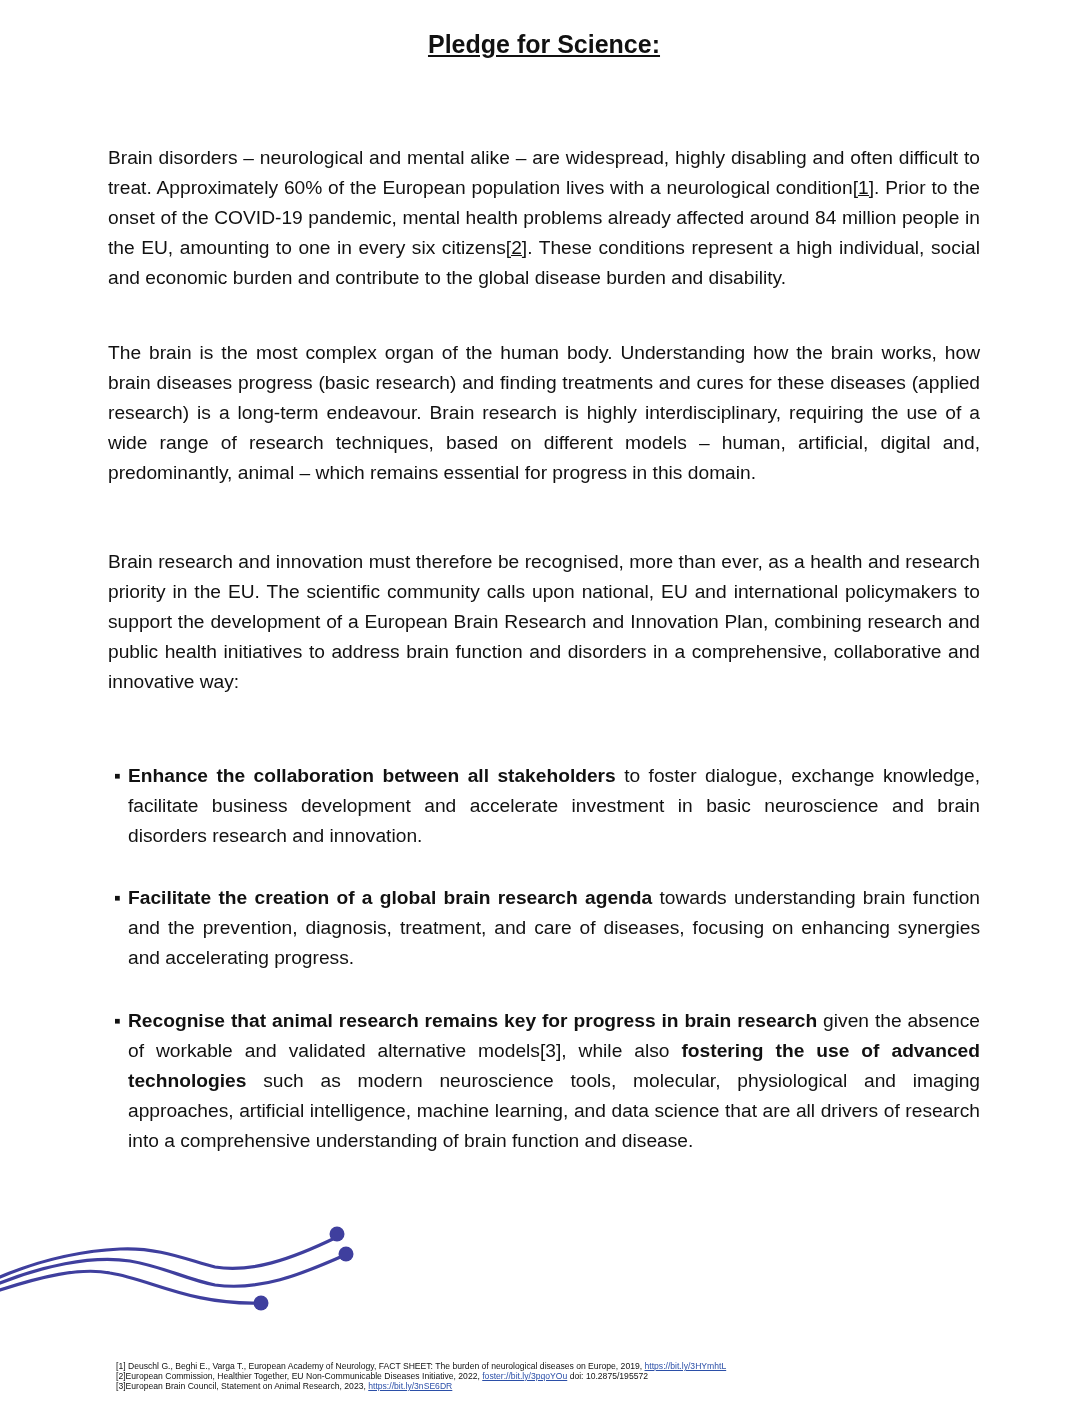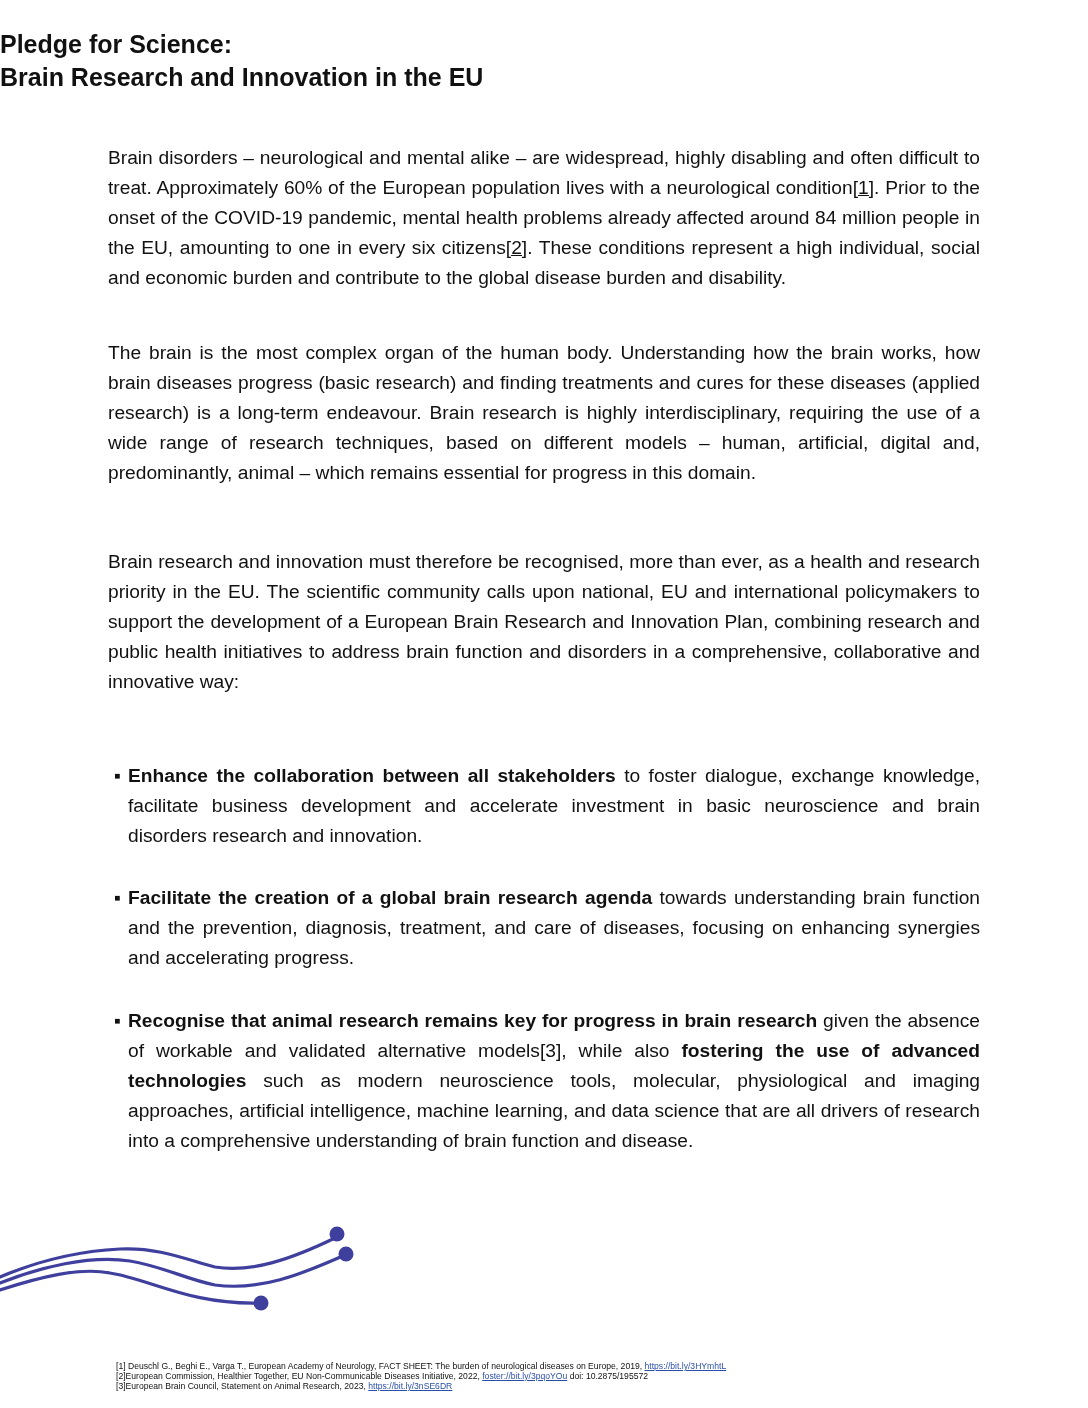--- a/index.html
+++ b/index.html
@@ -1,37 +1,36 @@
 <!DOCTYPE html>
 <html><head>
   <meta charset="utf-8">
   <style>
     html, body { margin: 0; padding: 0; background: #ffffff; }
     body { width: 1088px; height: 1408px; position: relative; overflow: hidden; font-family: "Liberation Sans", "DejaVu Sans", sans-serif; color: #111; }
-    .title { position: absolute; top: 28px; left: 0; width: 1088px; text-align: left; font-weight: bold; font-size: 25px; line-height: 33px; }
+    .title { position: absolute; top: 28px; left: 0; width: 1088px; text-align: center; font-weight: bold; font-size: 25px; line-height: 33px; text-decoration: underline; }
     .body { position: absolute; left: 108px; width: 872px; font-size: 19.2px; line-height: 30px; text-align: justify; }
     .p1 { top: 128px; margin-top: 15px; }
     .p2 { top: 338px; }
     .p3 { top: 547px; font-weight: normal; }
     .fnref { text-decoration: underline; }
     .bullets { position: absolute; left: 108px; width: 872px; font-size: 19.2px; line-height: 30px; }
     .bullet { position: absolute; left: 0; width: 872px; padding-left: 20px; box-sizing: border-box; text-align: justify; }
     .bullet .mark { position: absolute; left: 6px; top: 0; font-weight: bold; }
     .b1 { top: 761px; } .b2 { top: 883px; } .b3 { top: 1006px; }
     b { font-weight: bold; }
     .wave { position: absolute; left: 0; top: 1215px; }
     .footnotes { position: absolute; left: 116px; top: 1361px; font-size: 8.6px; line-height: 10px; color: #111; }
     .footnotes a { color: #2b4fa8; text-decoration: underline; }
   </style>
 </head>
 <body>
 
 <div class="title">
   <div>Pledge for Science:</div>
-  <div>Brain Research and Innovation in the EU</div>
 </div>
 
 <div class="body p1"><span>Brain disorders – neurological and mental alike – are widespread, highly disabling and often difficult to treat.  Approximately 60% of the European population lives with a neurological condition</span><span class="fnref">[1]</span><span>. Prior to the onset of the COVID-19 pandemic, mental health problems already affected around 84 million people in the EU, amounting to one in every six citizens</span><span class="fnref">[2]</span><span>. These conditions represent a high individual, social and economic burden and contribute to the global disease burden and disability.</span></div>
 
 <div class="body p2">The brain is the most complex organ of the human body. Understanding how the brain works, how brain diseases progress (basic research) and finding treatments and cures for these diseases (applied research) is a long-term endeavour. Brain research is highly interdisciplinary, requiring the use of a wide range of research techniques, based on different models – human, artificial, digital and, predominantly, animal – which remains essential for progress in this domain.</div>
 
 <div class="body p3">Brain research and innovation must therefore be recognised, more than ever, as a health and research priority in the EU. The scientific community calls upon national, EU and international policymakers to support the development of a European Brain Research and Innovation Plan, combining research and public health initiatives to address brain function and disorders in a comprehensive, collaborative and innovative way:</div>
 
 <div class="bullets">
   <div class="bullet b1">

